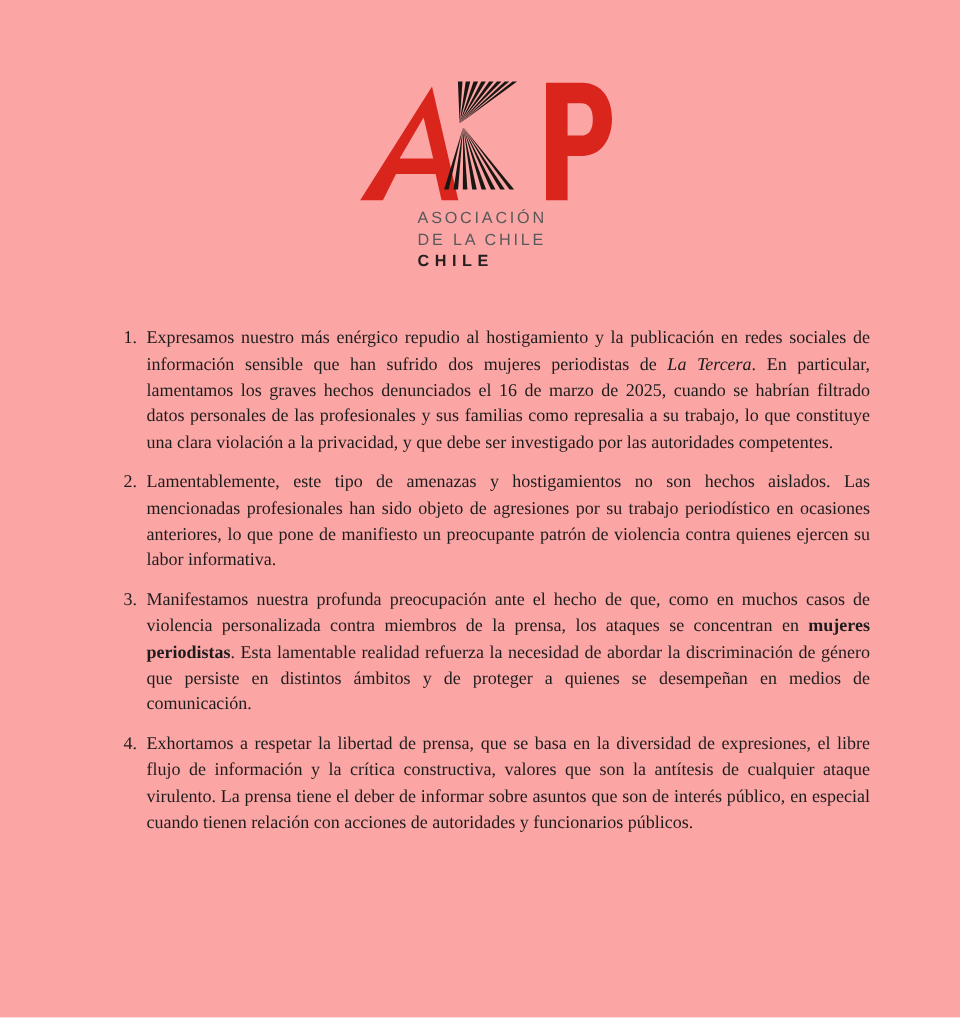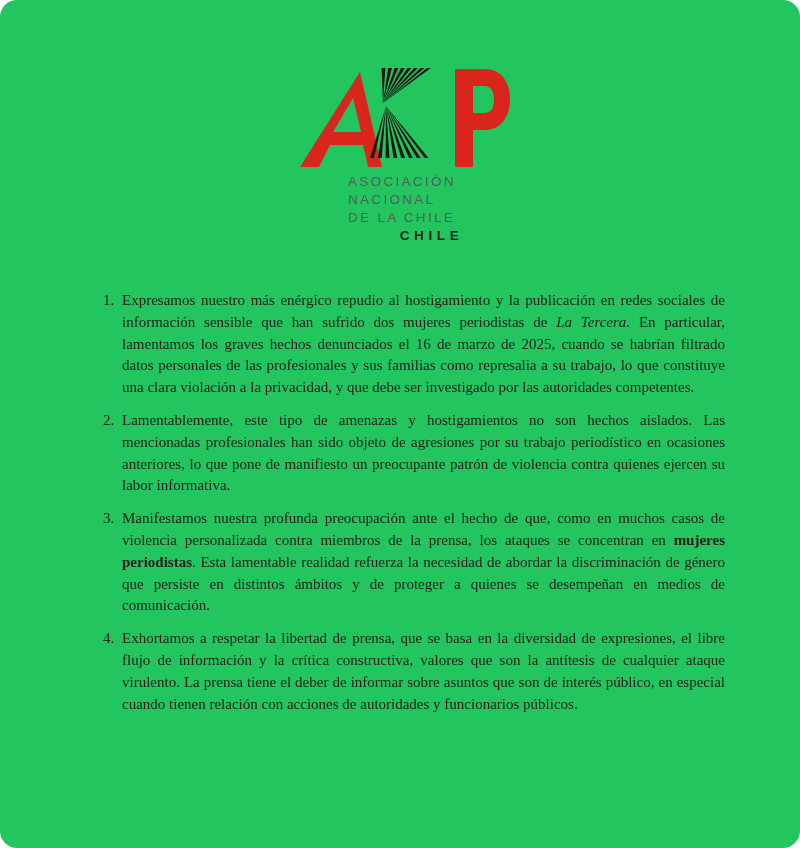--- a/index.html
+++ b/index.html
@@ -4,25 +4,24 @@
 <style>
   html, body {
     margin: 0;
     padding: 0;
     background: #ffffff;
   }
   .page {
     position: relative;
     width: 800px;
     height: 848px;
-    background: #22c55e;
+    background: #fca5a5;
     overflow: hidden;
     font-family: "Liberation Serif", serif;
     color: #1c1c1c;
-    border-radius: 17px;
   }
   
   .logo-block {
     padding-top: 62px;
     margin-left: 300px;
     width: 215px;
   }
   .logo-mark svg { display: block; }
   .org-lines {
     margin-left: 48px;
@@ -106,23 +105,22 @@
           <polygon points="86,44 116.9,96 120.7,96"></polygon>
           <polygon points="86,44 124.7,96 128.5,96"></polygon>
         </g>
 
         <path fill-rule="evenodd" d="M155,7 L185,7 C202,7 210,21 210,37 C210,53 202,68 185,68 L173,68 L173,105 L155,105 Z
                  M173,24 L184,24 C191,24 194,29 194,37.5 C194,46 191,51 184,51 L173,51 Z" fill="#d9251c"></path>
       </svg>
     </div>
     <div class="org-lines">
       <div style="color: rgb(88, 89, 91);">ASOCIACIÓN</div>
-      <div style="color: rgb(88, 89, 91);">NACIONAL</div>
       <div style="color: rgb(88, 89, 91);">DE LA CHILE</div>
-      <div class="country" style="color: rgb(35, 31, 32); text-align: center;">CHILE</div>
+      <div class="country" style="color: rgb(35, 31, 32);">CHILE</div>
     </div>
   </header>
 
 
   <main class="content">
     <ol class="declaration">
         <li><span class="num">1.</span><span>Expresamos nuestro más enérgico repudio al hostigamiento y la publicación en redes sociales de información sensible que han sufrido dos mujeres periodistas de </span><em>La Tercera</em><span>. En particular, lamentamos los graves hechos denunciados el 16 de marzo de 2025, cuando se habrían filtrado datos personales de las profesionales y sus familias como represalia a su trabajo, lo que constituye una clara violación a la privacidad, y que debe ser investigado por las autoridades competentes.</span></li>
         <li><span class="num">2.</span><span>Lamentablemente, este tipo de amenazas y hostigamientos no son hechos aislados. Las mencionadas profesionales han sido objeto de agresiones por su trabajo periodístico en ocasiones anteriores, lo que pone de manifiesto un preocupante patrón de violencia contra quienes ejercen su labor informativa.</span></li>
         <li><span class="num">3.</span><span>Manifestamos nuestra profunda preocupación ante el hecho de que, como en muchos casos de violencia personalizada contra miembros de la prensa, los ataques se concentran en </span><strong>mujeres periodistas</strong><span>. Esta lamentable realidad refuerza la necesidad de abordar la discriminación de género que persiste en distintos ámbitos y de proteger a quienes se desempeñan en medios de comunicación.</span></li>
         <li><span class="num">4.</span><span>Exhortamos a respetar la libertad de prensa, que se basa en la diversidad de expresiones, el libre flujo de información y la crítica constructiva, valores que son la antítesis de cualquier ataque virulento. La prensa tiene el deber de informar sobre asuntos que son de interés público, en especial cuando tienen relación con acciones de autoridades y funcionarios públicos.</span></li>

